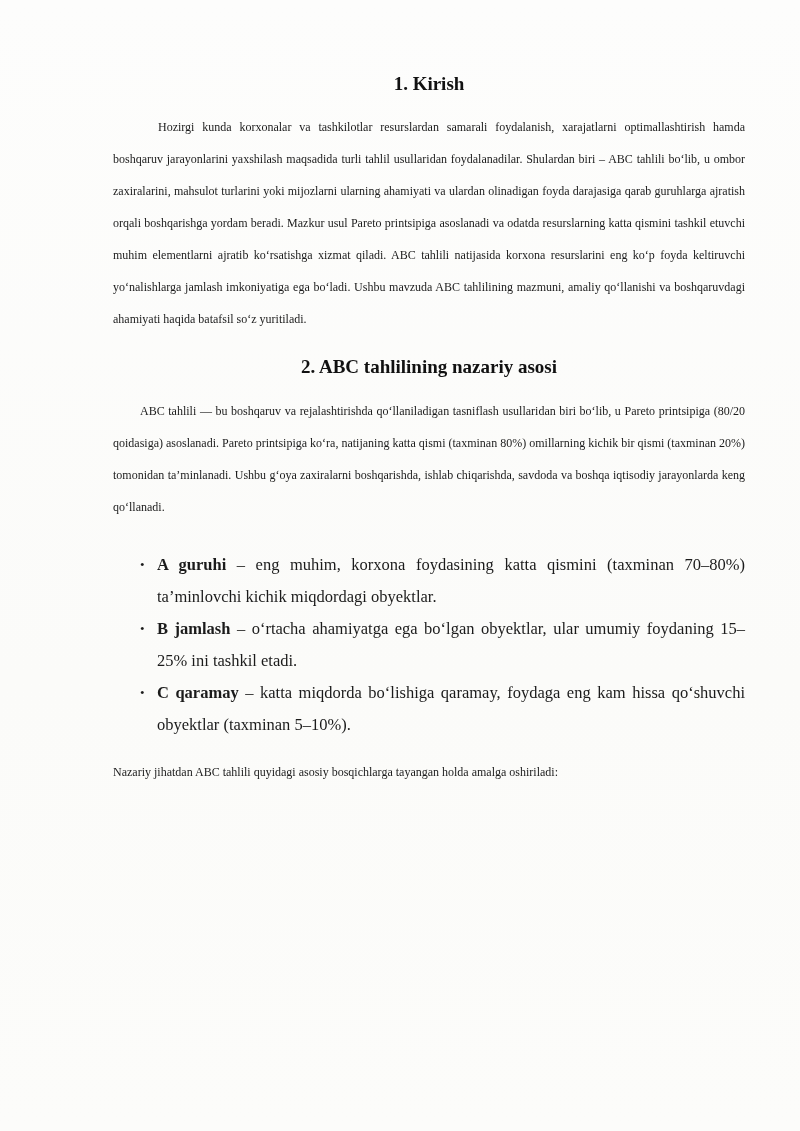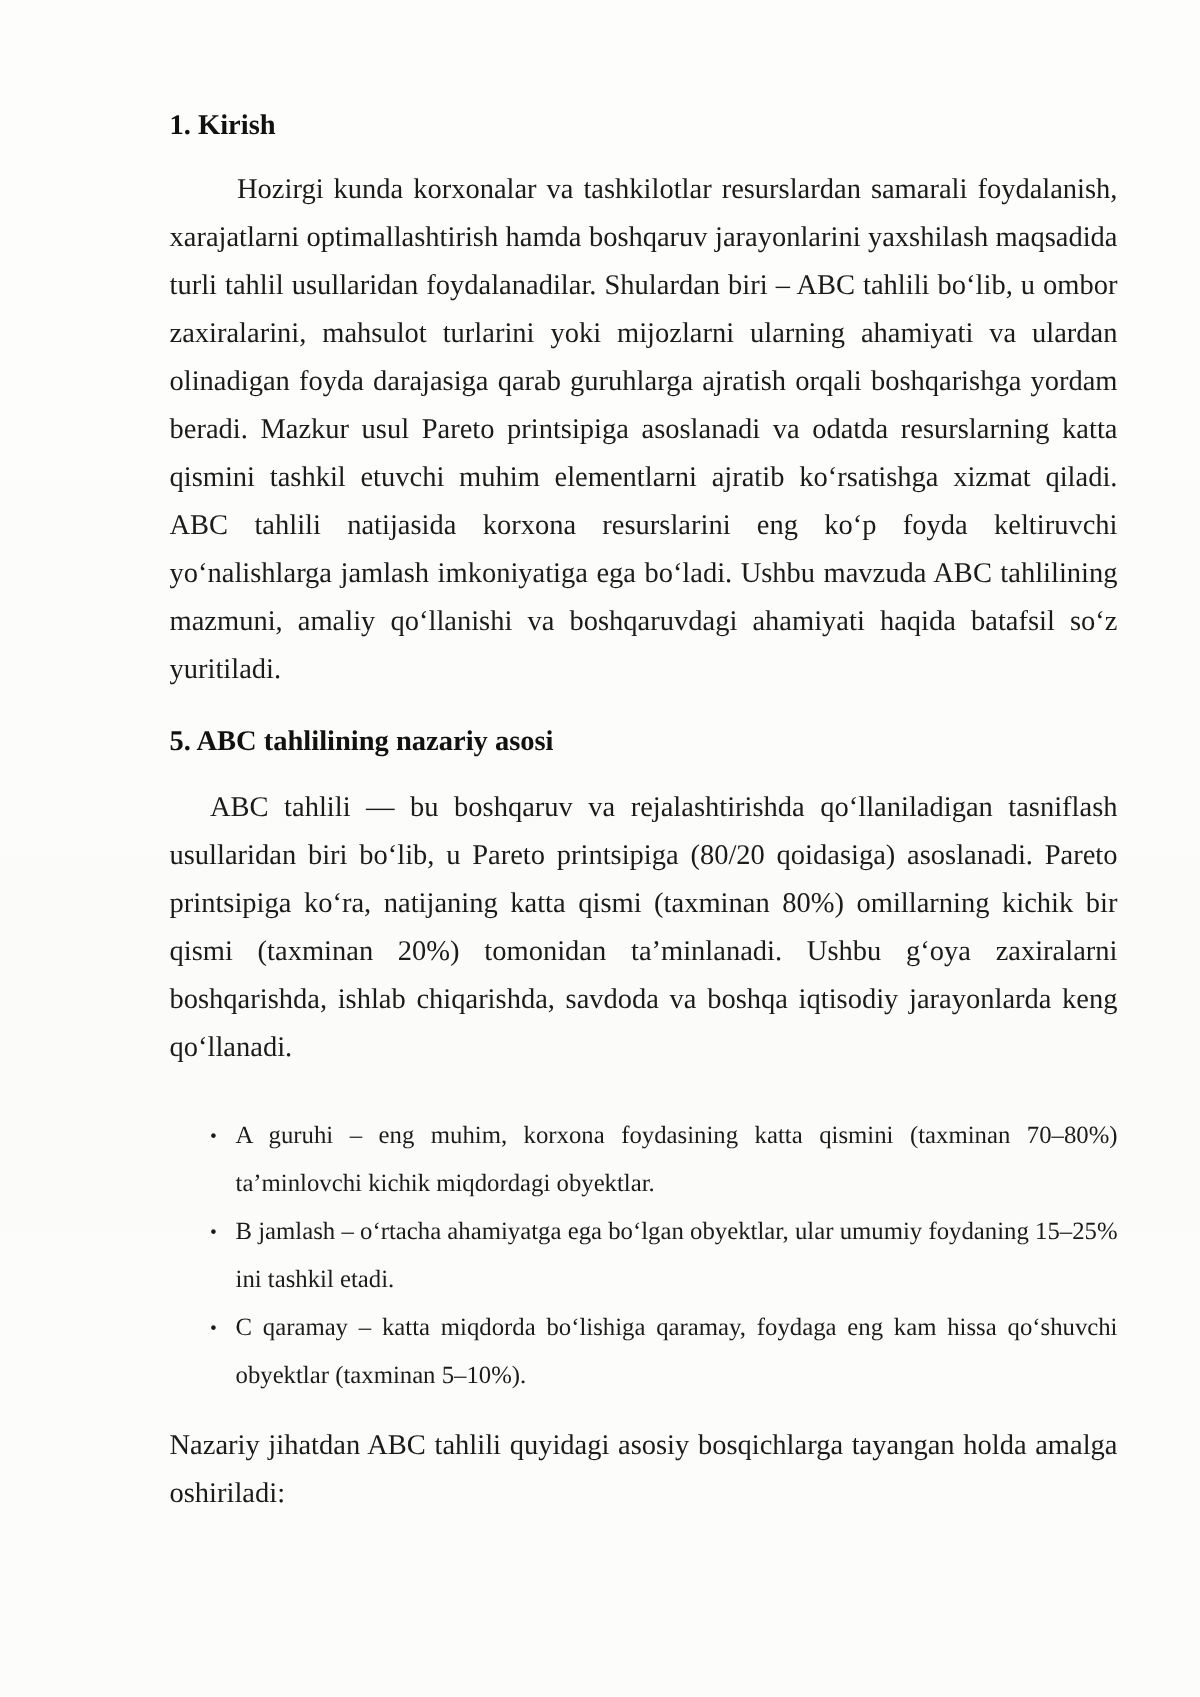--- a/index.html
+++ b/index.html
@@ -15,28 +15,28 @@
     height: 1131px;
     background: linear-gradient(180deg, #fdfdfc 0%, #fbfbf9 60%, #fcfcfa 100%);
     position: relative;
   }
   .content {
     padding: 72px 55px 0 113px; 
   }
   .heading {
     font-size: 19px;
     font-weight: bold;
-    text-align: left;
+    text-align: center;
     line-height: 24px;
     color: #111;
   }
   .heading-1 { margin-bottom: 15px; }
   .heading-2 { margin: 20px 0 16px 0; }
   p.body-par {
-    font-size: 19px;
+    font-size: 12px;
     line-height: 32px;
     text-align: justify;
     color: #1b1b1b;
   }
   .indent-lg { text-indent: 45px; }
   .indent-sm { text-indent: 27px; }
   ul.group-list {
     list-style: none;
     margin: 26px 0 0 27px;
   }
@@ -49,34 +49,34 @@
     color: #1b1b1b;
   }
   ul.group-list li .bullet {
     position: absolute;
     left: 0;
     top: 0;
     font-size: 13px;
     line-height: 32px;
     color: #1b1b1b;
   }
-  ul.group-list li b { font-weight: normal; }
+  ul.group-list li b { font-weight: bold; }
   .closing-par { margin-top: 15px; }
 </style>
 </head>
 <body>
 
 <div class="page">
   <div class="content">
 
     <div class="heading heading-1">1. Kirish</div>
 
     <p class="body-par indent-lg">Hozirgi kunda korxonalar va tashkilotlar resurslardan samarali foydalanish, xarajatlarni optimallashtirish hamda boshqaruv jarayonlarini yaxshilash maqsadida turli tahlil usullaridan foydalanadilar. Shulardan biri – ABC tahlili bo‘lib, u ombor zaxiralarini, mahsulot turlarini yoki mijozlarni ularning ahamiyati va ulardan olinadigan foyda darajasiga qarab guruhlarga ajratish orqali boshqarishga yordam beradi. Mazkur usul Pareto printsipiga asoslanadi va odatda resurslarning katta qismini tashkil etuvchi muhim elementlarni ajratib ko‘rsatishga xizmat qiladi. ABC tahlili natijasida korxona resurslarini eng ko‘p foyda keltiruvchi yo‘nalishlarga jamlash imkoniyatiga ega bo‘ladi. Ushbu mavzuda ABC tahlilining mazmuni, amaliy qo‘llanishi va boshqaruvdagi ahamiyati haqida batafsil so‘z yuritiladi.</p>
 
-    <div class="heading heading-2">5. ABC tahlilining nazariy asosi</div>
+    <div class="heading heading-2">2. ABC tahlilining nazariy asosi</div>
 
     <p class="body-par indent-sm">ABC tahlili — bu boshqaruv va rejalashtirishda qo‘llaniladigan tasniflash usullaridan biri bo‘lib, u Pareto printsipiga (80/20 qoidasiga) asoslanadi. Pareto printsipiga ko‘ra, natijaning katta qismi (taxminan 80%) omillarning kichik bir qismi (taxminan 20%) tomonidan ta’minlanadi. Ushbu g‘oya zaxiralarni boshqarishda, ishlab chiqarishda, savdoda va boshqa iqtisodiy jarayonlarda keng qo‘llanadi.</p>
 
 
     <ul class="group-list">
       <li>
         <span class="bullet">•</span><b>A guruhi</b><span> – eng muhim, korxona foydasining katta qismini (taxminan 70–80%) ta’minlovchi kichik miqdordagi obyektlar.</span>
       </li>
       <li>
         <span class="bullet">•</span><b>B jamlash</b><span> – o‘rtacha ahamiyatga ega bo‘lgan obyektlar, ular umumiy foydaning 15–25% ini tashkil etadi.</span>

